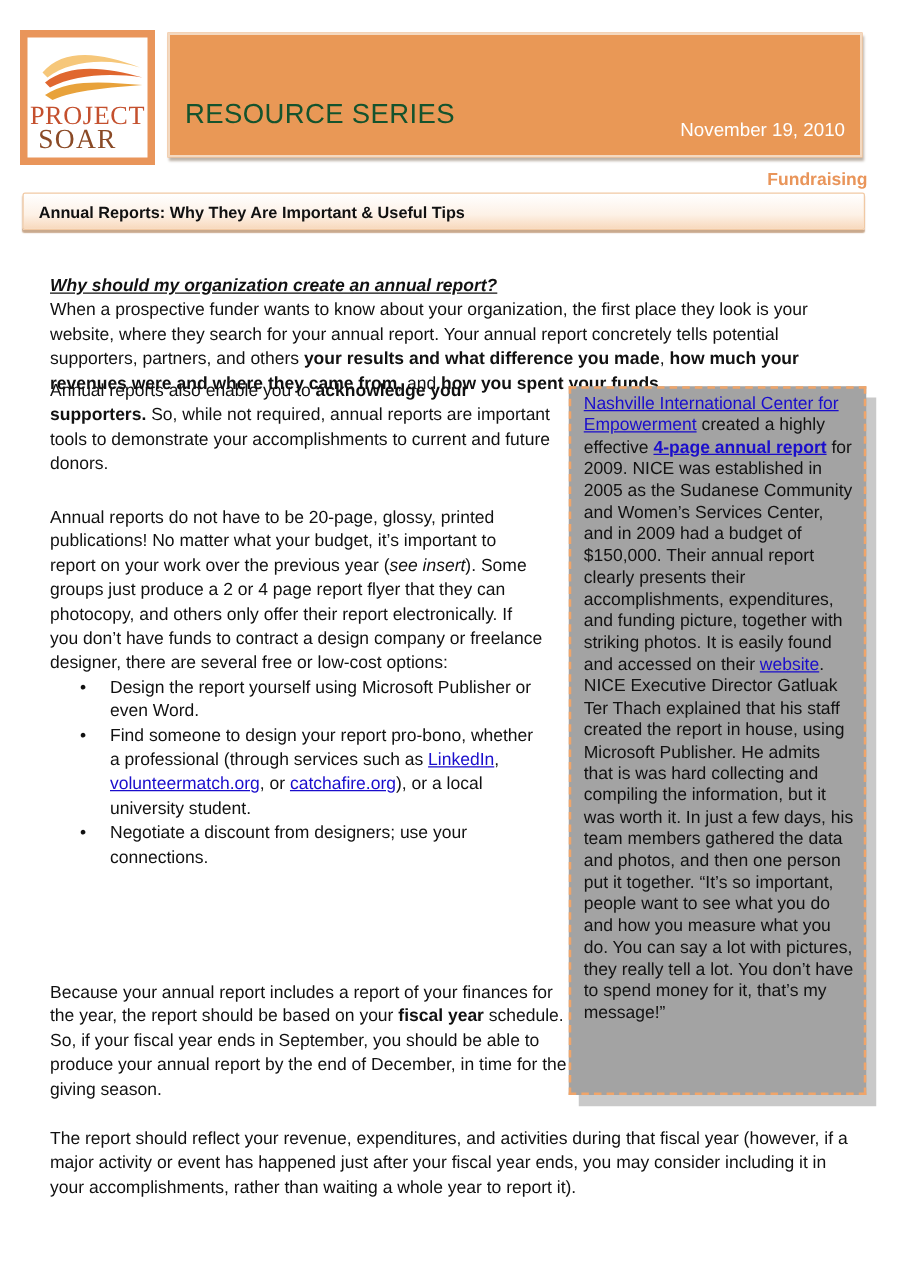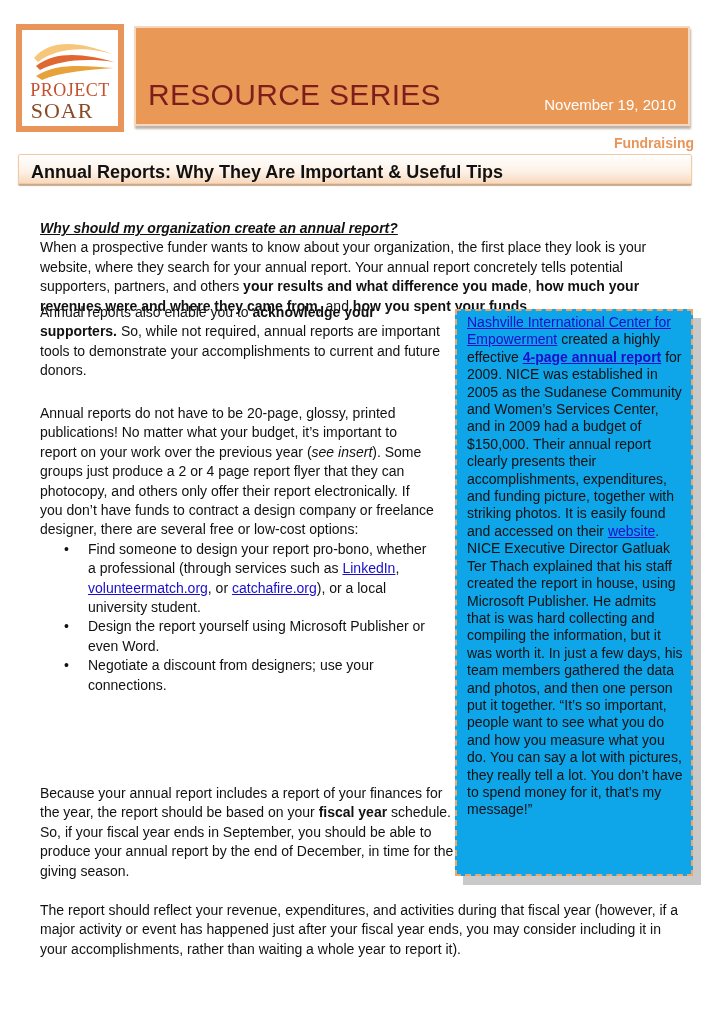--- a/index.html
+++ b/index.html
@@ -4,54 +4,54 @@
 <style>
   html, body { margin: 0; padding: 0; background: #ffffff; }
   body { width: 722px; height: 1024px; position: relative; overflow: hidden;
          font-family: "Liberation Sans", sans-serif; color: #111; }
 
   
   .logo { position: absolute; left: 16px; top: 24px; width: 108px; height: 108px;
           box-sizing: border-box; border: 6px solid #e9955a; background: #fff; }
   .logo svg { position: absolute; left: 4px; top: 6px; }
   .logo .lt1 { position: absolute; left: 0; width: 96px; top: 50px; text-align: center;
-               color: #c4502e; font-family: "Liberation Serif", serif; font-size: 18px; letter-spacing: 0.5px; }
+               color: #c4502e; font-family: "Liberation Serif", serif; font-size: 21px; letter-spacing: 0.5px; }
   .logo .lt2 { position: absolute; left: 0; width: 80px; top: 68px; text-align: center;
                color: #8a4a26; font-family: "Liberation Serif", serif; font-size: 22px; letter-spacing: 1px; }
   .banner { position: absolute; left: 134px; top: 26px; width: 556px; height: 100px;
             background: #e99856; border: 2px solid #f4d9c0; box-shadow: 1px 3px 2px #bdb3a8; box-sizing: border-box; }
-  .banner-title { position: absolute; left: 12px; top: 50px; color: #7f1d1d; font-size: 30px; letter-spacing: 0.3px; }
+  .banner-title { position: absolute; left: 12px; top: 50px; color: #14532d; font-size: 22px; letter-spacing: 0.3px; }
   .banner-date { position: absolute; right: 12px; top: 68px; color: #fff; font-size: 15px; }
   .category { position: absolute; right: 28px; top: 135px; color: #e9955a; font-weight: bold; font-size: 14px; }
 
   .titlebar { position: absolute; left: 18px; top: 154px; width: 674px; height: 30px; box-sizing: border-box;
               border: 1px solid #f1c9a4; border-radius: 2px;
               background: linear-gradient(#ffffff, #fdf1e6 60%, #f8d9bd);
               box-shadow: 0 2px 1px #c9a98d; }
-  .titlebar span { position: absolute; left: 12px; top: 7px; font-weight: bold; font-size: 18px; }
+  .titlebar span { position: absolute; left: 12px; top: 7px; font-weight: bold; font-size: 13px; }
 
   
   .body-text { position: absolute; left: 40px; font-size: 14px; line-height: 19.4px; }
   .h { font-weight: bold; font-style: italic; text-decoration: underline; margin-top: 13px; }
   .b { font-weight: bold; }
   a, .lnk { color: #1a0dcc; text-decoration: underline; cursor: pointer; }
 
   #sec1 { top: 206px; width: 640px; }
   #sec1b { top: 303px; width: 400px; }
   #sec2 { top: 404px; width: 395px; }
   ul.bullets { margin: 0; padding: 0 0 0 48px; list-style: none; }
   ul.bullets li { position: relative; }
   ul.bullets li::before { content: "•"; position: absolute; left: -24px; }
   #sec3 { top: 784px; width: 420px; }
   #sec3b { top: 901px; width: 640px; }
 
   
   .insert-shadow { position: absolute; left: 463px; top: 318px; width: 238px; height: 567px; background: #c9c9c9; }
   .insert { position: absolute; left: 455px; top: 309px; width: 238px; height: 567px; box-sizing: border-box;
-            background: #0ea5e9; border: 2px dashed #f0a56a; padding: 3px 8px 0 10px;
+            background: #a3a3a3; border: 2px dashed #f0a56a; padding: 3px 8px 0 10px;
             font-size: 14px; line-height: 17.4px; }
 </style>
 </head>
 <body>
 
 <div class="logo">
   <svg width="92" height="46" viewBox="0 0 92 46">
     <path d="M8 22 C 25 2, 55 6, 86 18 C 60 10, 30 12, 12 26 Z" fill="#f6c77a"></path>
     <path d="M10 30 C 30 14, 60 18, 88 26 C 60 22, 34 24, 14 34 Z" fill="#e0672f"></path>
     <path d="M10 40 C 30 26, 62 30, 88 32 C 62 34, 34 36, 16 44 Z" fill="#e8a23b"></path>
@@ -73,22 +73,22 @@
 
 <div class="body-text" id="sec1">
   <div class="h">Why should my organization create an annual report?</div>
   <div><span>When a prospective funder wants to know about your organization, the first place they look is your website, where they search for your annual report. Your annual report concretely tells potential supporters, partners, and others </span><span class="b">your results and what difference you made</span><span>, </span><span class="b">how much your revenues were and where they came from</span><span>, and </span><span class="b">how you spent your funds</span><span>.</span></div>
 </div>
 <div class="body-text" id="sec1b"><span>Annual reports also enable you to </span><span class="b">acknowledge your supporters.</span><span>  So, while not required, annual reports are important tools to demonstrate your accomplishments to current and future donors.</span></div>
 
 <div class="body-text" id="sec2">
   <div><span>Annual reports do not have to be 20-page, glossy, printed publications!  No matter what your budget, it’s important to report on your work over the previous year (</span><i>see insert</i><span>).  Some groups just produce a 2 or 4 page report flyer that they can photocopy, and others only offer their report electronically.   If you don’t have funds to contract a design company or freelance designer, there are several free or low-cost options:</span></div>
   <ul class="bullets">
+    <li>Design the report yourself using Microsoft Publisher or even Word.</li>
     <li><span>Find someone to design your report pro-bono, whether a professional (through services such as </span><a>LinkedIn</a><span>, </span><a>volunteermatch.org</a><span>, or </span><a>catchafire.org</a><span>), or a local university student.</span></li>
-    <li>Design the report yourself using Microsoft Publisher or even Word.</li>
     <li>Negotiate a discount from designers; use your connections.</li>
   </ul>
 </div>
 
 <div class="body-text" id="sec3">
   <div><span>Because your annual report includes a report of your finances for the year, the report should be based on your </span><span class="b">fiscal year</span><span> schedule.  So, if your fiscal year ends in September, you should be able to produce your annual report by the end of December, in time for the giving season.</span></div>
 </div>
 <div class="body-text" id="sec3b">The report should reflect your revenue, expenditures, and activities during that fiscal year (however, if a major activity or event has happened just after your fiscal year ends, you may consider including it in your accomplishments, rather than waiting a whole year to report it).</div>
 
 <div class="insert-shadow"></div>

